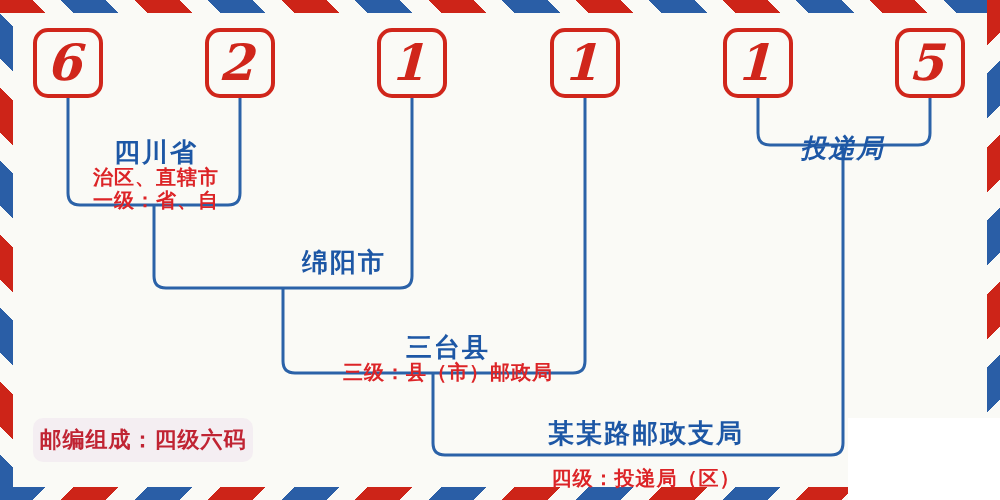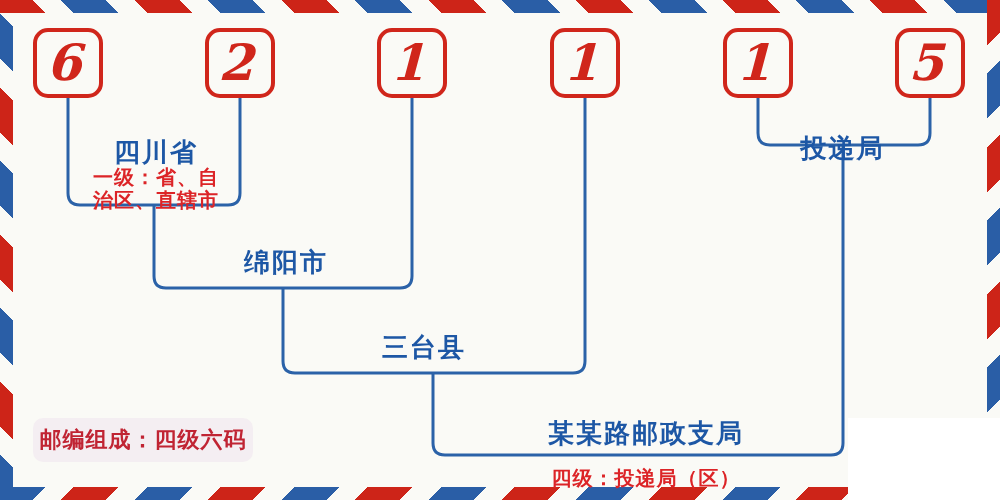--- a/index.html
+++ b/index.html
@@ -73,25 +73,25 @@
     font-family:"DejaVu Serif","Liberation Serif",serif;
     font-weight:bold;font-size:26px;line-height:28px;
     color:var(--name-blue);letter-spacing:2px;margin-top:28px;
   }
   .level-desc{
     font-family:"DejaVu Sans","Liberation Sans",sans-serif;
     font-weight:bold;font-size:20px;line-height:23px;
     color:var(--desc-red);letter-spacing:1px;
   }
   .lg-1{left:56px;top:110px;width:200px;}
-  .lg-2{left:186px;top:220px;width:200px;}
-  .lg-3{left:284px;top:305px;width:280px;}
+  .lg-2{left:186px;top:220px;width:200px;text-align:right;}
+  .lg-3{left:308px;top:305px;width:280px;}
   .lg-4{left:486px;top:391px;width:320px;}
   .lg-4 .level-desc{margin-top:20px;}
-  .lg-5{left:772px;top:106px;width:141px;}
+  .lg-5{left:772px;top:106px;width:141px;font-style:italic;}
   
   .footer-badge{
     position:absolute;left:33px;top:418px;width:220px;height:44px;
     background:var(--badge-bg);border-radius:10px;
     display:flex;align-items:center;justify-content:center;z-index:4;
   }
   .footer-badge span{
     font-family:Liberation Sans, sans-serif;
     font-weight:bold;font-size:22px;color:var(--badge-text);letter-spacing:1px;
   }
@@ -130,30 +130,31 @@
   </div>
   <div class="digit-box dbox-5">
     <span class="digit">1</span>
   </div>
   <div class="digit-box dbox-6">
     <span class="digit">5</span>
   </div>
 
   <div class="label-group lg-1">
     <div class="place-name">四川省</div>
+    <div class="level-desc">治区、直辖市</div>
     <div class="level-desc">一级：省、自</div>
-    <div class="level-desc">治区、直辖市</div>
   </div>
 
   <div class="label-group lg-2">
     <div class="place-name">绵阳市</div>
   </div>
 
   <div class="label-group lg-3">
     <div class="place-name">三台县</div>
+    <div class="level-desc">三级：县（市）邮政局</div>
   </div>
 
   <div class="label-group lg-4">
     <div class="place-name">某某路邮政支局</div>
     <div class="level-desc">四级：投递局（区）</div>
   </div>
 
   <div class="label-group lg-5">
     <div class="place-name">投递局</div>
   </div>

